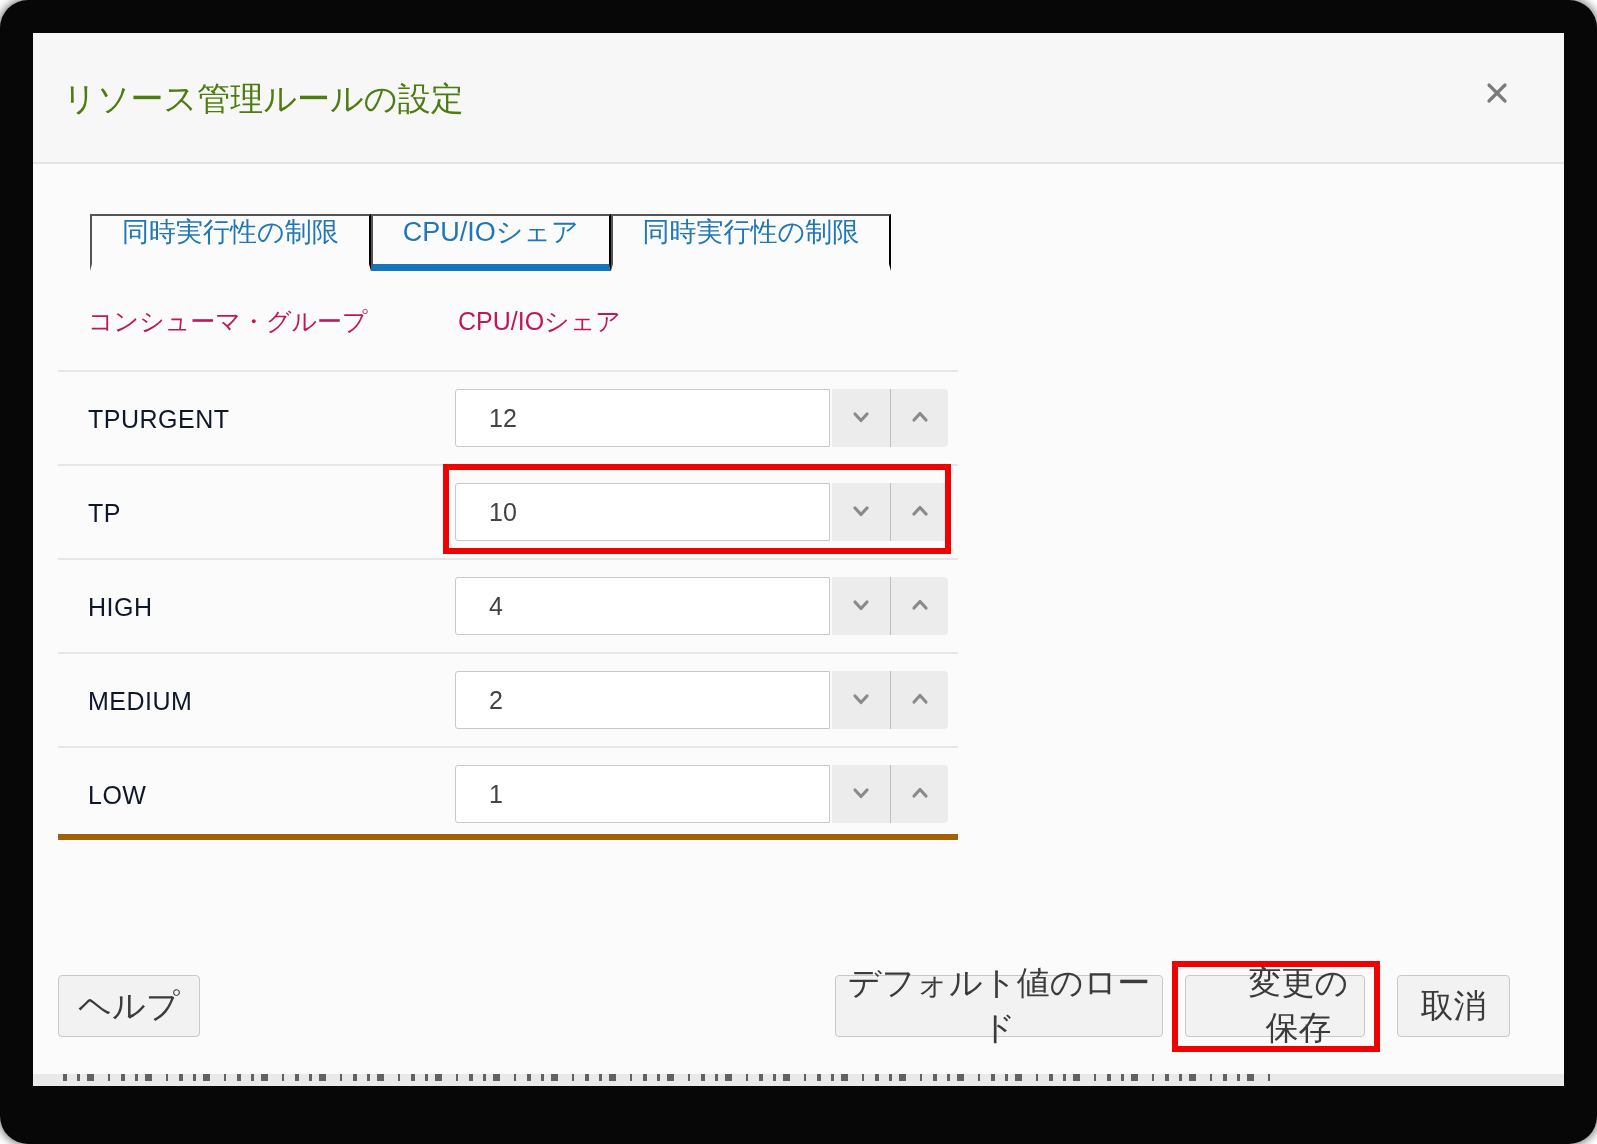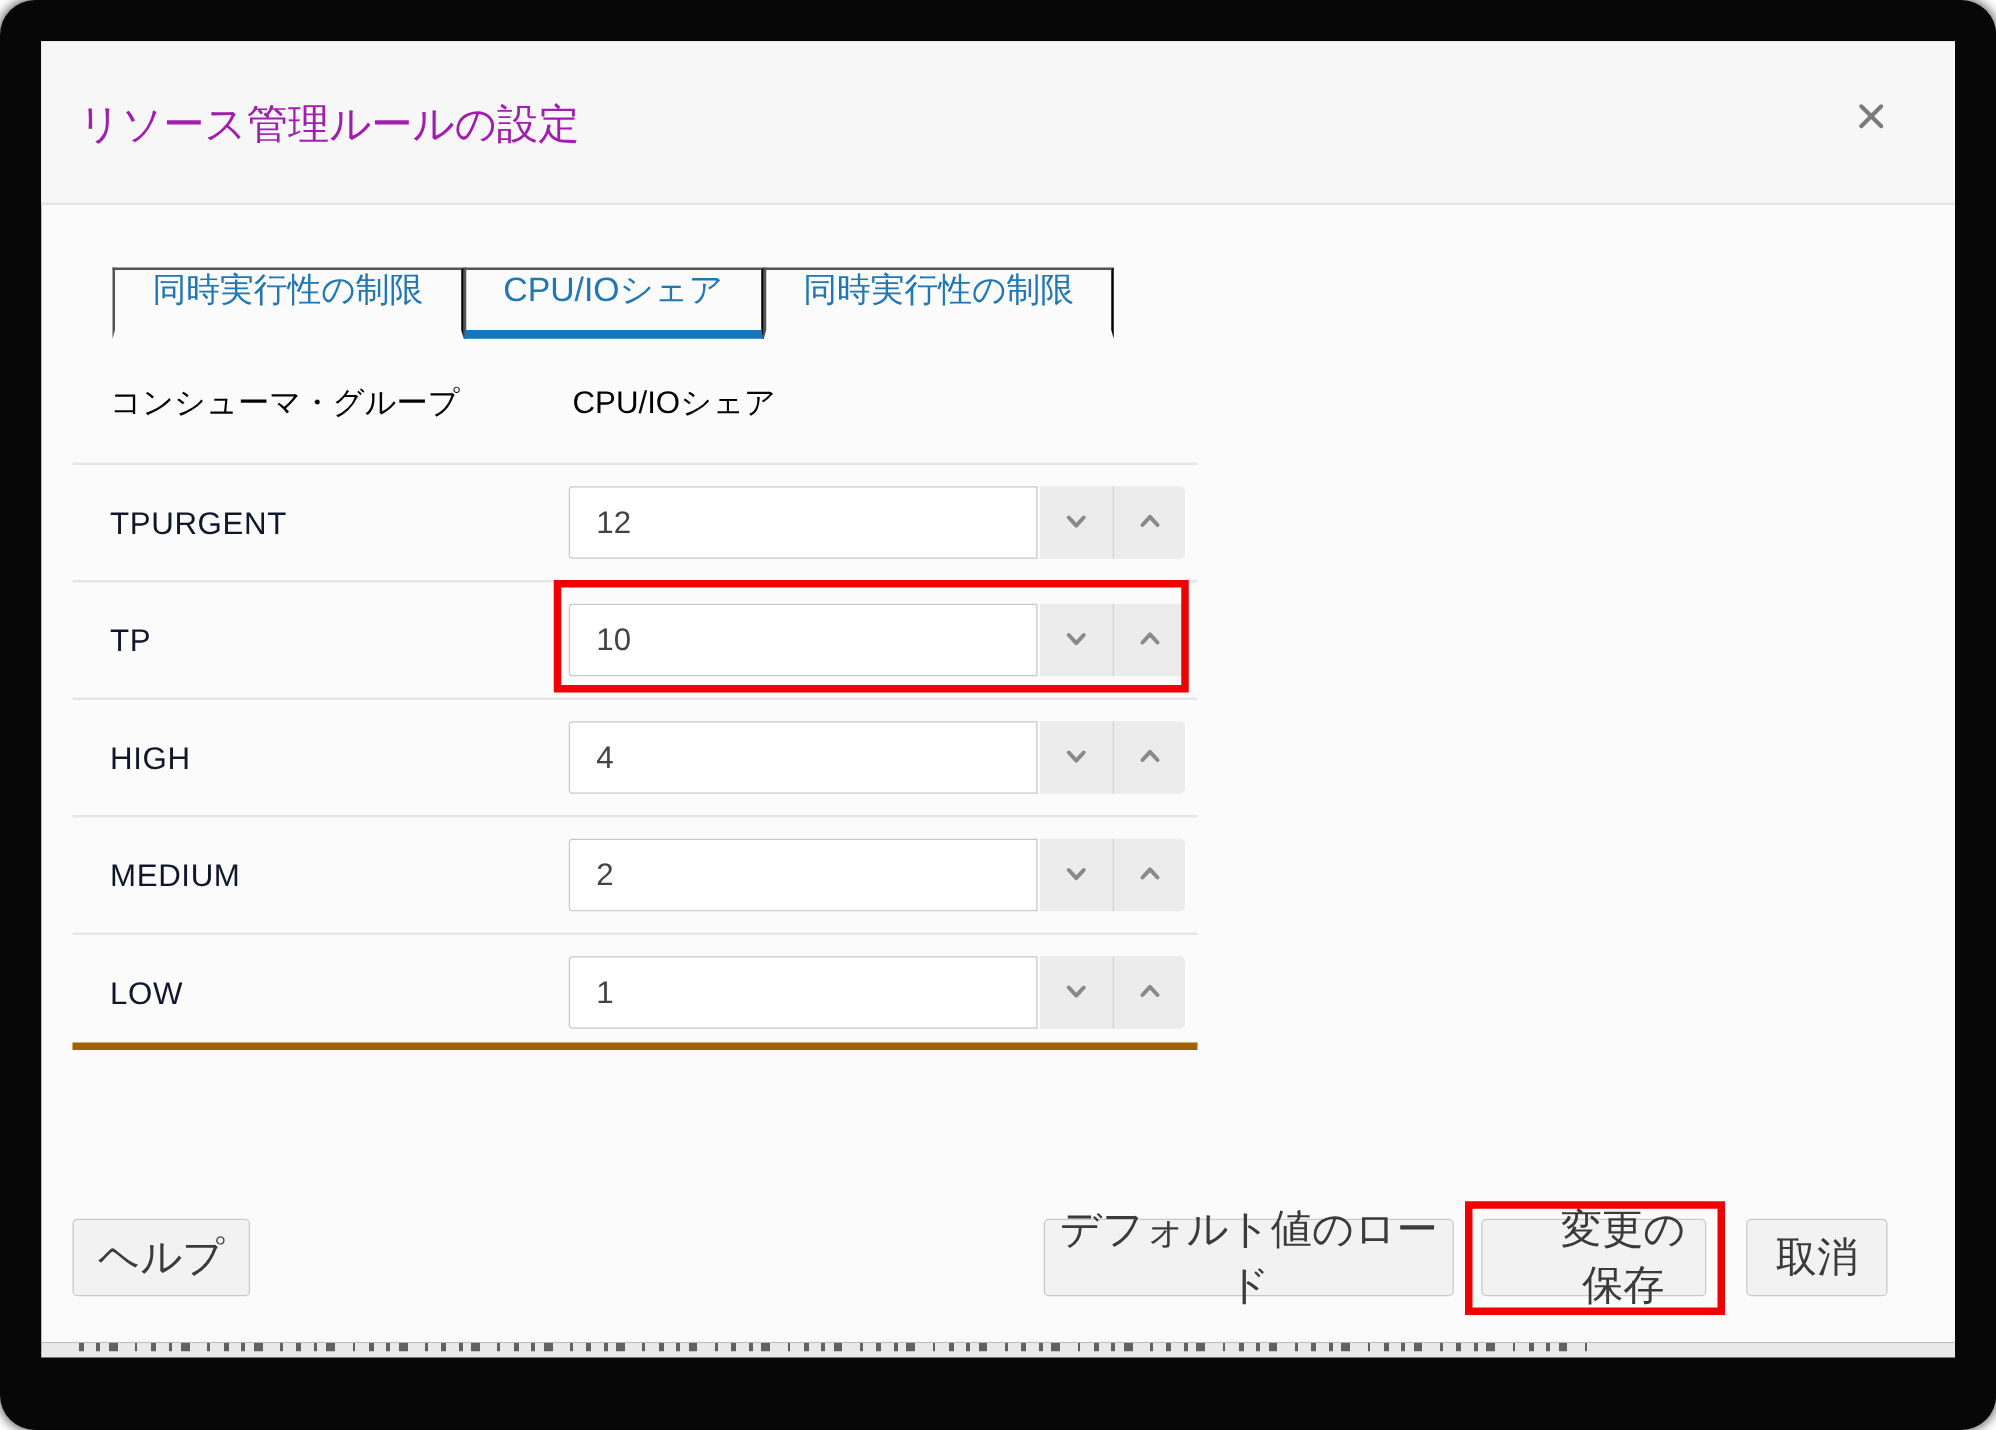--- a/index.html
+++ b/index.html
@@ -45,21 +45,21 @@
     background: #fbfbfb; z-index: 3;
   }
   .dialog-header {
     position: absolute; left: 0; top: 0;
     width: 100%; height: 131px;
     background: #f7f7f7;
     border-bottom: 2px solid #e4e4e4;
   }
   .dialog-title {
     position: absolute; left: 30px; top: 44px;
-    font-size: 33px; color: #a21caf;
+    font-size: 33px; color: #4d7c0f;
   }
   .close-btn {
     position: absolute; top: 46px; right: 52px;
     width: 30px; height: 30px;
     display: flex; align-items: center; justify-content: center;
     cursor: pointer; background: none; border: none;
   }
 
   
   .tabs { position: absolute; left: 57px; top: 181px; display: flex; }
@@ -67,37 +67,37 @@
     padding: 0 30px 16px 30px;
     font-size: 27px; line-height: 1.2;
     color: #2077b4;
     border-bottom: 7px solid transparent;
     background: none; cursor: pointer;
     font-family: inherit;
   }
   .tab.active { border-bottom-color: #1576bd; }
 
   
-  .col-header { position: absolute; top: 272px; font-size: 25px; color: #000000; }
+  .col-header { position: absolute; top: 272px; font-size: 25px; color: #be185d; }
   .col-h1 { left: 55px; }
   .col-h2 { left: 425px; }
 
   
   .share-table { position: absolute; left: 25px; top: 337px; width: 900px; }
   .trow { position: relative; height: 94px; border-top: 2px solid #e6e6e6; }
   .trow:last-child { border-bottom: 6px solid #a16207; }
   .row-label {
     position: absolute; left: 30px; top: 33px;
     font-size: 25px; color: #0f172a; letter-spacing: .5px;
   }
   .spinner { position: absolute; left: 397px; top: 17px; height: 58px; display: flex; }
   .spin-input {
     width: 375px; height: 58px;
     border: 1px solid #c9c9c9; border-radius: 3px 0 0 3px;
-    padding-left: 21px;
+    padding-left: 33px;
     font-size: 25px; color: #434343;
     background: #fff; font-family: inherit;
   }
   .spin-btn {
     width: 58px; height: 58px;
     background: #ececec; border: none;
     display: flex; align-items: center; justify-content: center;
     cursor: pointer;
   }
   .spin-btn.up { border-left: 1px solid #bfbfbf; border-radius: 0 4px 4px 0; }

